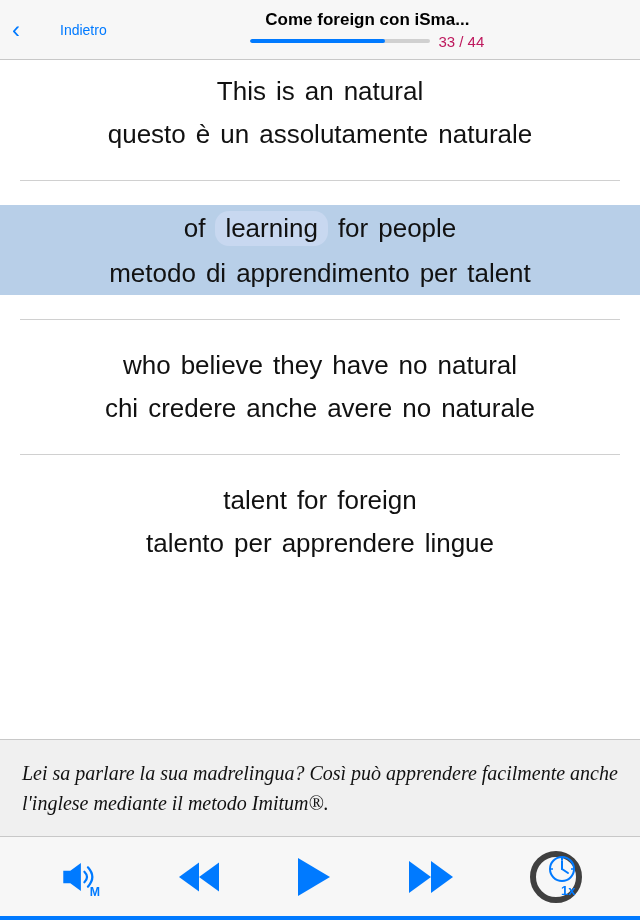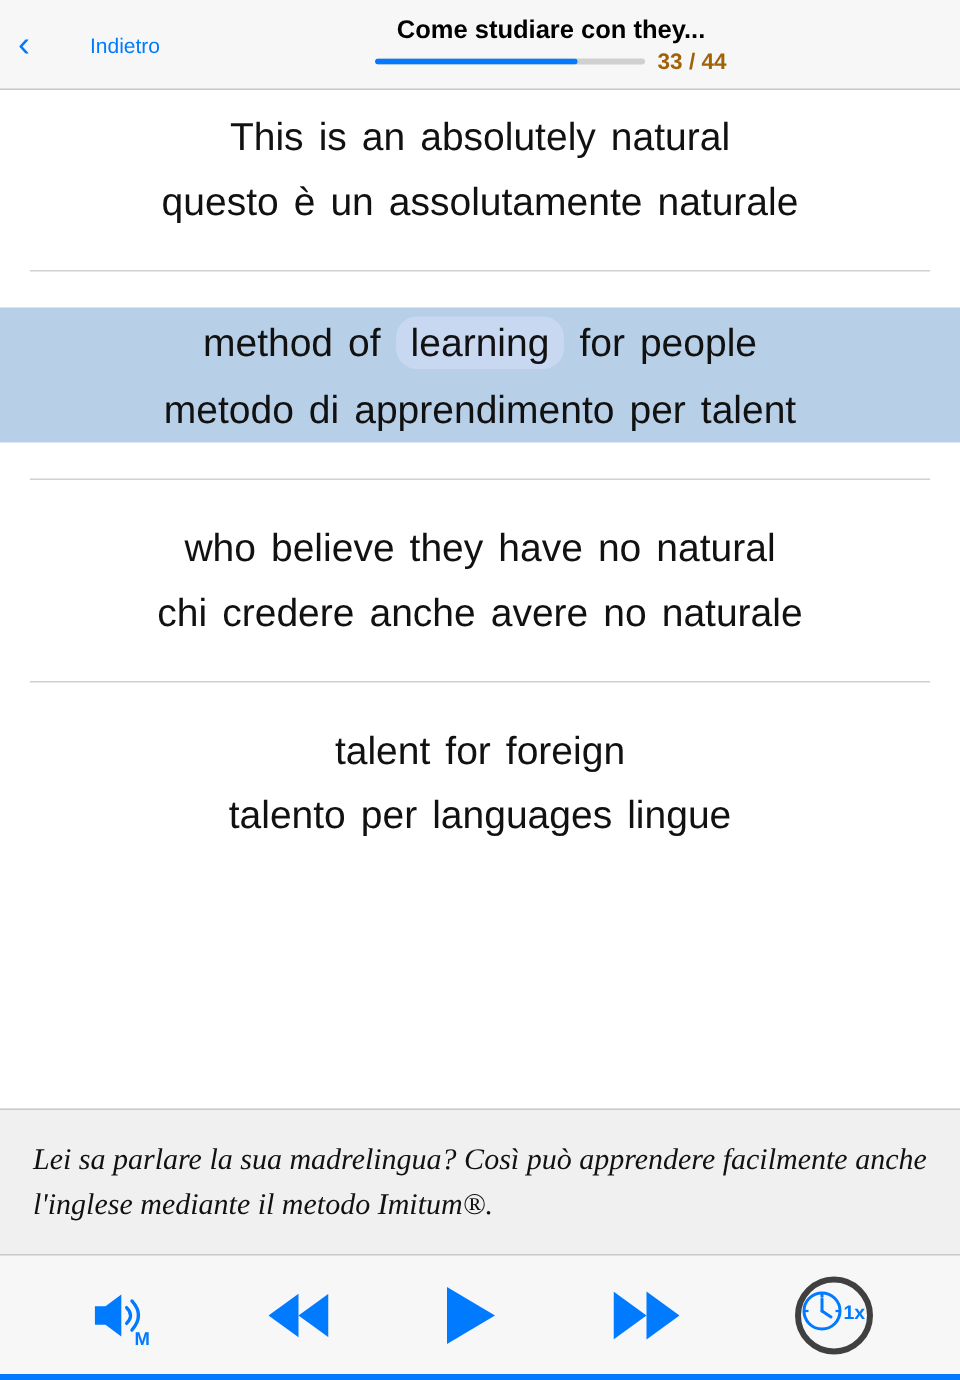--- a/index.html
+++ b/index.html
@@ -67,22 +67,22 @@
       border-radius: 2px;
       overflow: hidden;
     }
     #nav-progress-bar-fill {
       height: 100%;
       background: #007aff;
       border-radius: 2px;
     }
     #nav-page-count {
       font-size: 15px;
-      color: #a16207;
-      font-weight: 700;
+      color: #be185d;
+      font-weight: 400;
     }
 
     
     #content {
       flex: 1;
       display: flex;
       flex-direction: column;
       overflow: hidden;
     }
 
@@ -187,26 +187,26 @@
       align-items: center;
       justify-content: center;
     }
     .rewind-btn svg, .ffwd-btn svg, .play-btn svg {
       fill: #007aff;
     }
 
     
     #speed-indicator {
       display: flex;
-      flex-direction: row;
-      align-items: center;
+      flex-direction: column;
+      align-items: flex-end;
       justify-content: center;
       width: 52px;
       height: 52px;
-      border: 4px solid #404040;
+      border: 6px solid #404040;
       border-radius: 50%;
       cursor: pointer;
     }
     #speed-icon svg {
       width: 28px;
       height: 28px;
     }
     #speed-label {
       font-size: 13px;
       color: #007aff;
@@ -223,55 +223,53 @@
   </style>
 </head>
 <body>
 
 <div id="navbar">
   <div id="nav-back">
     <span class="chevron">‹</span>
     <span id="nav-back-label">Indietro</span>
   </div>
   <div id="nav-center">
-    <span id="nav-title">Come studiare con they...</span>
+    <span id="nav-title">Come foreign con iSma...</span>
     <div id="nav-progress-row">
       <div id="nav-progress-bar-container">
         <div id="nav-progress-bar-fill" style="width: 75%;"></div>
       </div>
       <span id="nav-page-count">33 / 44</span>
     </div>
   </div>
 </div>
 
 <div id="content">
   <div id="text-area">
 
     <div class="sentence-pair">
       <div class="text-row">
         <span class="word">This</span>
         <span class="word">is</span>
         <span class="word">an</span>
-        <span class="word">absolutely</span>
         <span class="word">natural</span>
       </div>
       <div class="text-row">
         <span class="word">questo</span>
         <span class="word">è</span>
         <span class="word">un</span>
         <span class="word">assolutamente</span>
         <span class="word">naturale</span>
       </div>
     </div>
 
     <div class="divider"></div>
 
     <div class="sentence-pair">
       <div class="text-row row-highlighted">
-        <span class="word">method</span>
         <span class="word">of</span>
         <span class="word-highlighted">learning</span>
         <span class="word">for</span>
         <span class="word">people</span>
       </div>
       <div class="text-row row-highlighted">
         <span class="word">metodo</span>
         <span class="word">di</span>
         <span class="word">apprendimento</span>
         <span class="word">per</span>
@@ -304,21 +302,21 @@
 
     <div class="sentence-pair">
       <div class="text-row">
         <span class="word">talent</span>
         <span class="word">for</span>
         <span class="word">foreign</span>
       </div>
       <div class="text-row">
         <span class="word">talento</span>
         <span class="word">per</span>
-        <span class="word">languages</span>
+        <span class="word">apprendere</span>
         <span class="word">lingue</span>
       </div>
     </div>
 
   </div>
 
   <div id="italian-section">
     <p id="italian-text">Lei sa parlare la sua madrelingua? Così può apprendere facilmente anche l'inglese mediante il metodo Imitum®.</p>
   </div>
 

